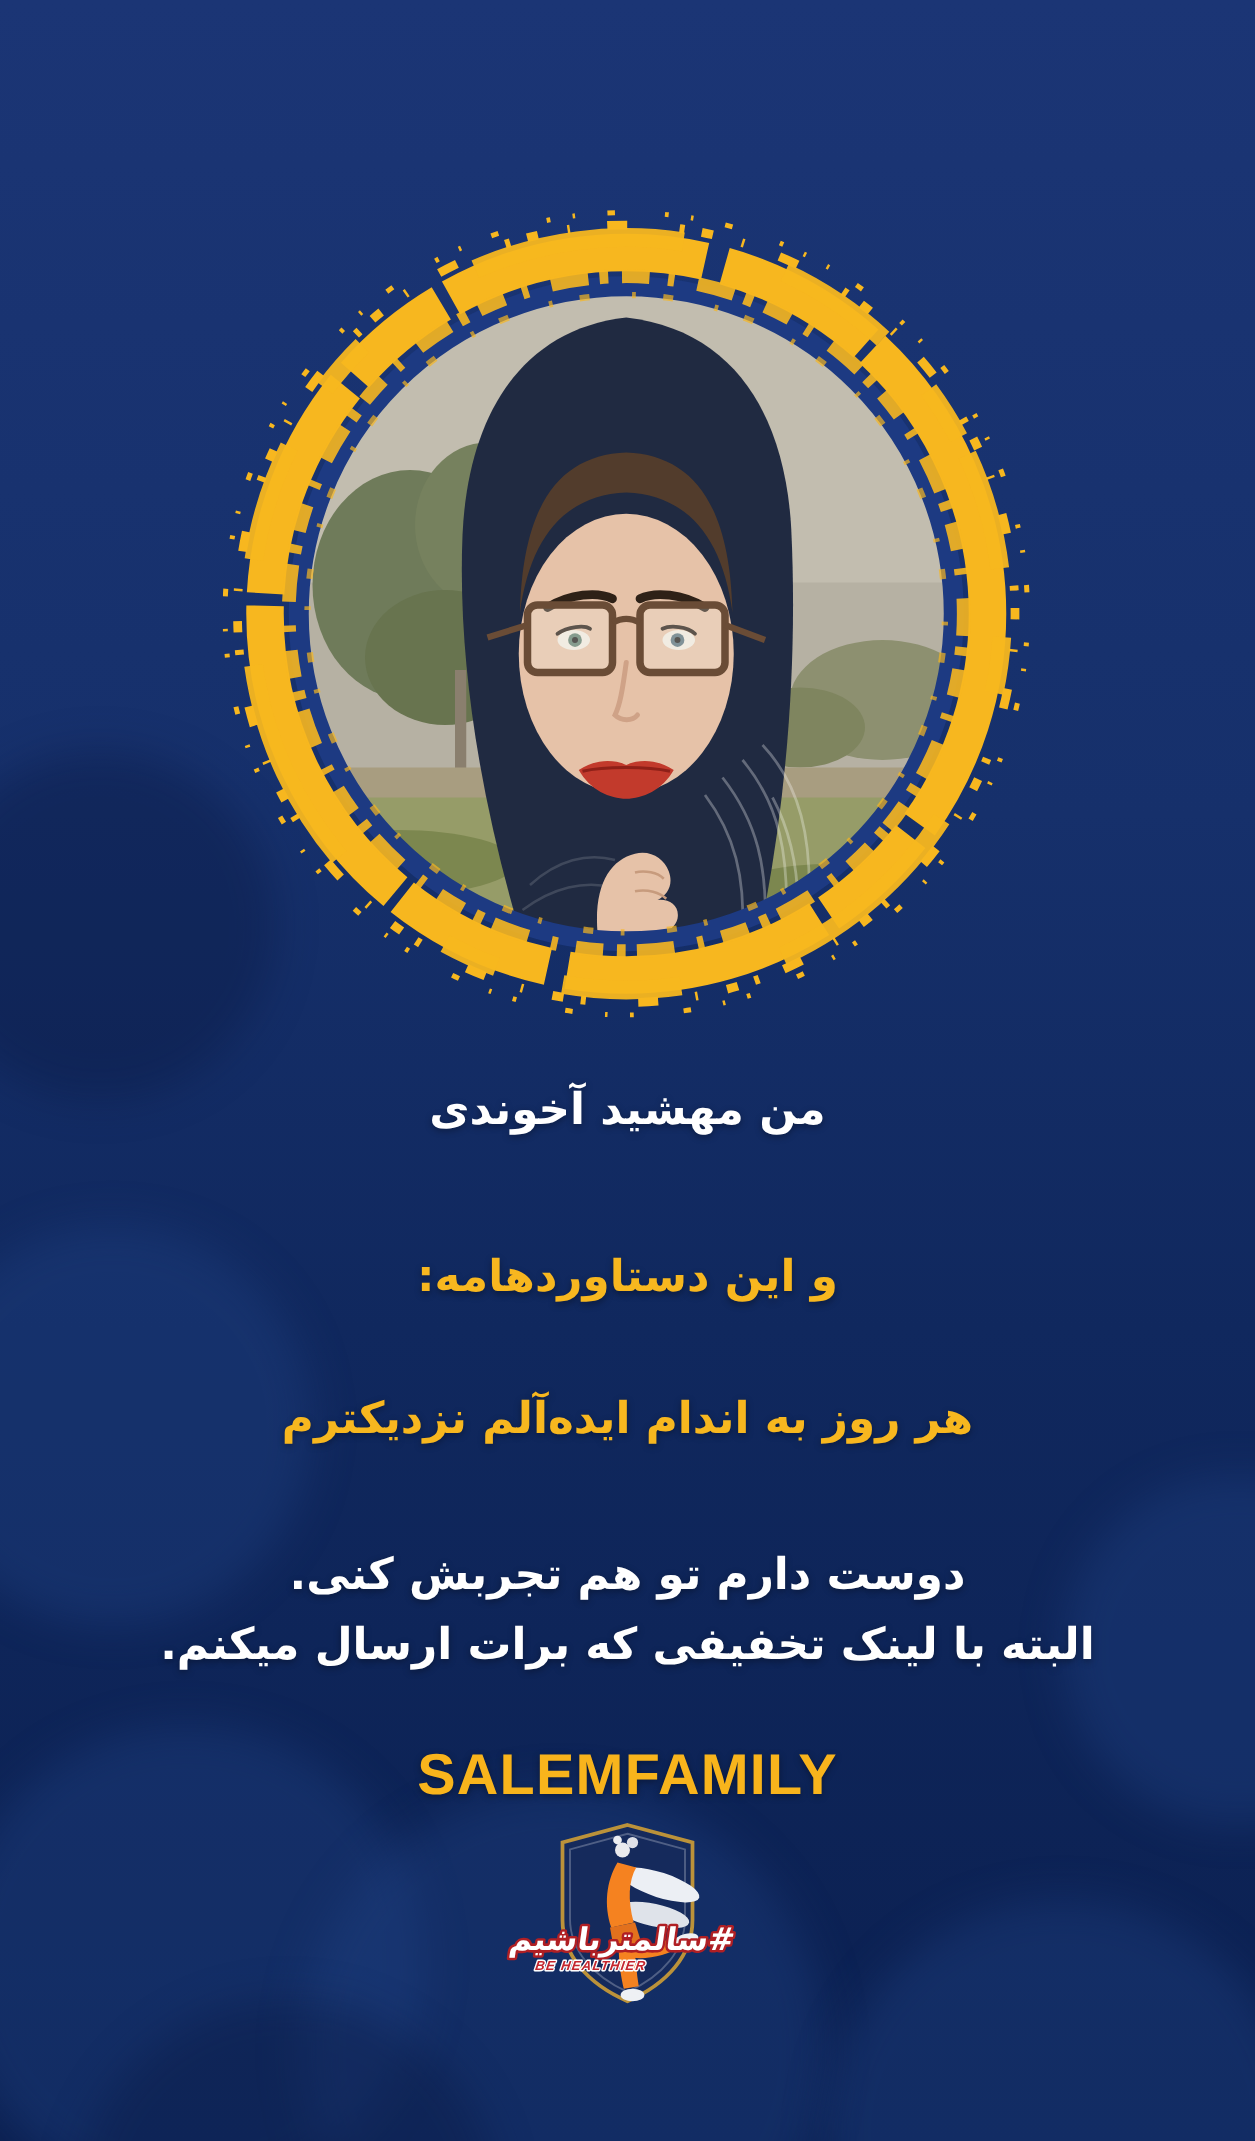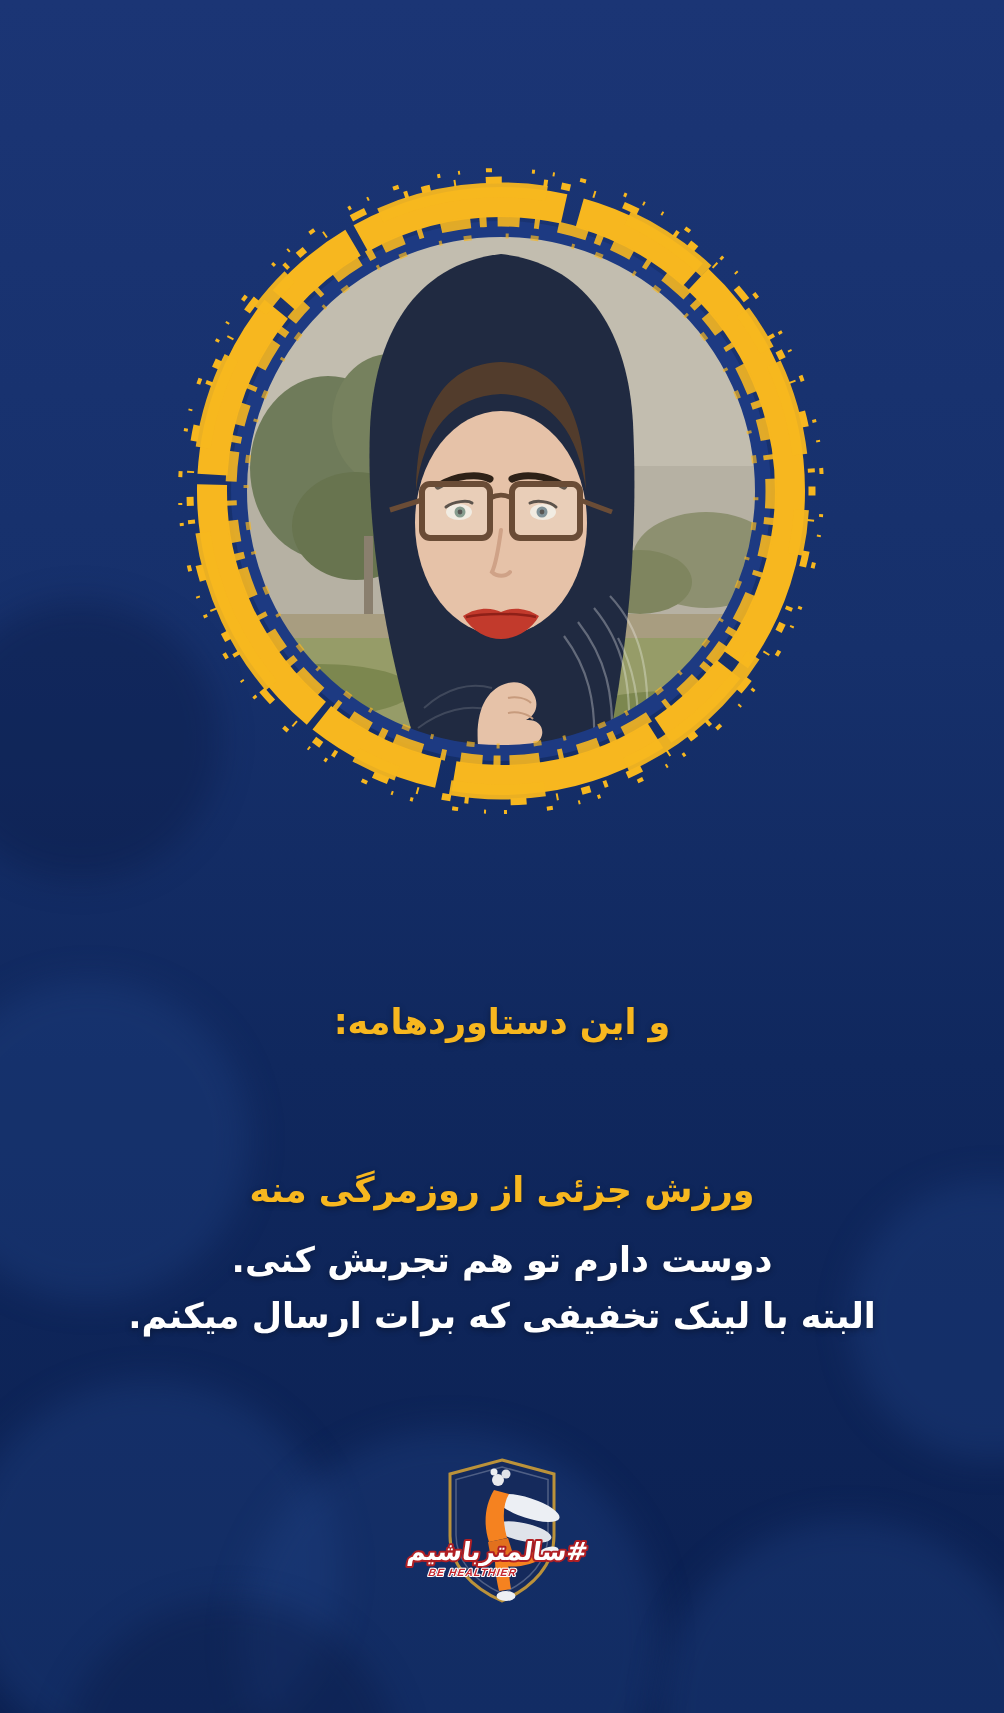--- a/index.html
+++ b/index.html
@@ -135,27 +135,29 @@
         <circle cx="323" cy="323" r="289" stroke-width="30" stroke-dasharray="180 12 90 9 210 16 130 7 260 10"></circle>
         <circle cx="323" cy="323" r="270" stroke-width="11" stroke-dasharray="7 11 22 15 5 19 30 9" transform="rotate(40 323 323)" opacity="0.9"></circle>
         <circle cx="323" cy="323" r="301" stroke-width="15" stroke-dasharray="95 55 45 110 170 85" transform="rotate(-25 323 323)" opacity="0.95"></circle>
         <circle cx="323" cy="323" r="311" stroke-width="7" stroke-dasharray="4 14 9 24 2 30 16 42" transform="rotate(70 323 323)"></circle>
         <circle cx="323" cy="323" r="321" stroke-width="4" stroke-dasharray="2 26 6 40 3 18" transform="rotate(-60 323 323)"></circle>
         <circle cx="323" cy="323" r="255" stroke-width="5" stroke-dasharray="3 22 8 34" transform="rotate(15 323 323)" opacity="0.7"></circle>
       </g>
     </svg>
   </div>
 
+  <div class="line white t1">من مهشید آخوندی</div>
 
   <div class="line yellow t3">و این دستاوردهامه:</div>
-  <div class="line yellow t6">ورزش جزئی از روزمرگی منه</div>
+  <div class="line yellow t5">هر روز به اندام ایده‌آلم نزدیکترم</div>
 
   <div class="line white t8">البته با لینک تخفیفی که برات ارسال میکنم.</div>
   <div class="line white t7">دوست دارم تو هم تجربش کنی.</div>
 
+  <div class="promo">SALEMFAMILY</div>
 
   <div class="logo">
     <svg width="224" height="160" viewBox="0 0 224 160" aria-hidden="true">
 
       <path d="M112,10 L164,24 L164,86 C164,114 144,137 112,151 C80,137 60,114 60,86 L60,24 Z" fill="#152a5c" stroke="#bb923a" stroke-width="3"></path>
       <path d="M112,17 L158,29.5 L158,85 C158,110 140,131 112,143.5 C84,131 66,110 66,85 L66,29.5 Z" fill="none" stroke="rgba(255,255,255,0.25)" stroke-width="1.5"></path>
 
       <g>
         <circle cx="108" cy="30" r="6" fill="#e9eaee"></circle>
         <circle cx="116" cy="24" r="4.5" fill="#dfe1e8"></circle>

